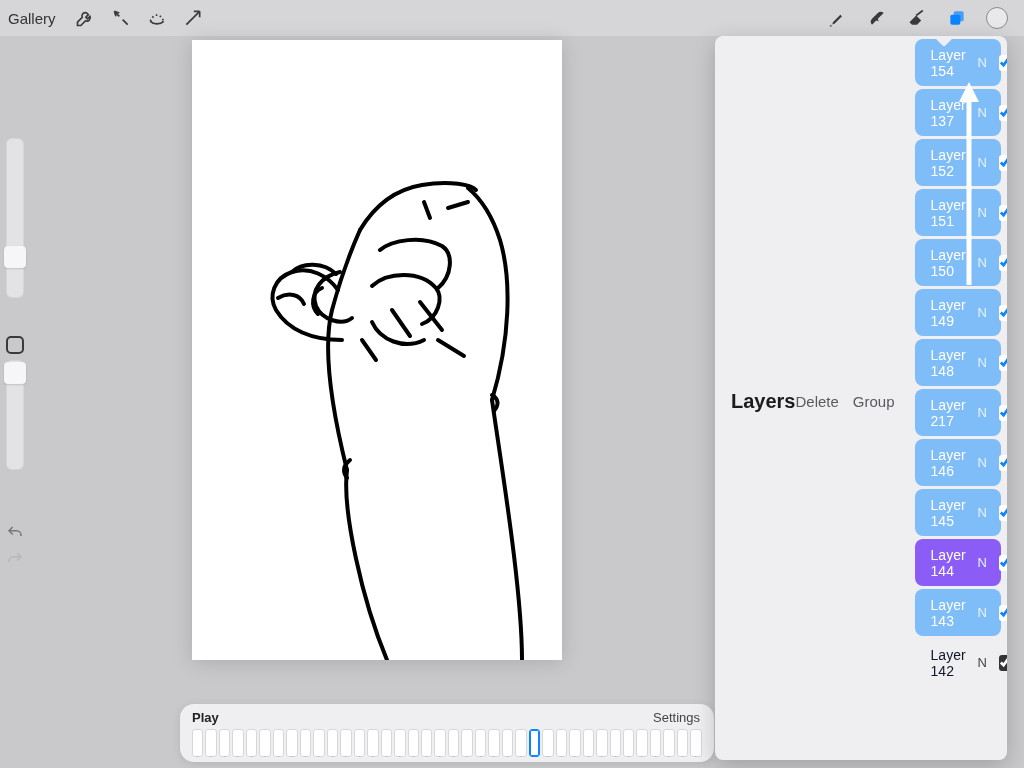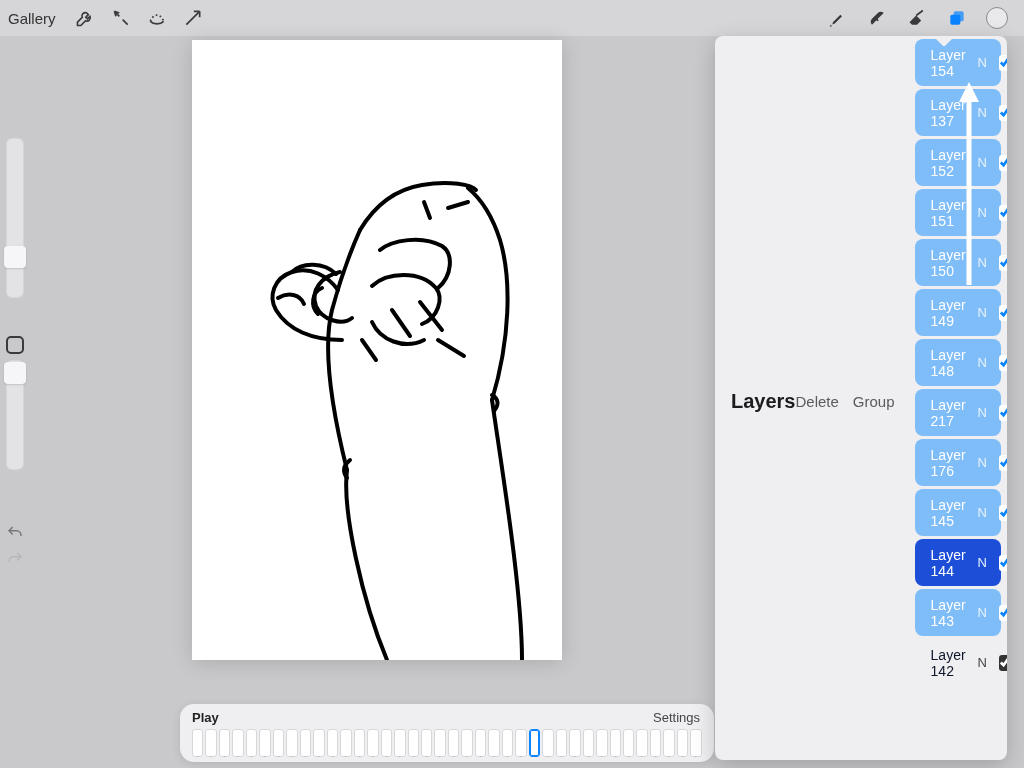--- a/index.html
+++ b/index.html
@@ -42,21 +42,21 @@
   
   .panel { position: absolute; right: 17px; top: 36px; bottom: 8px; width: 292px; background: #efeff2; border-radius: 8px; box-shadow: 0 6px 22px rgba(0,0,0,.2); overflow: hidden; display: flex; flex-direction: row; }
   .panel:before { content: ""; position: absolute; top: -6px; right: 56px; width: 14px; height: 14px; background: #efeff2; transform: rotate(45deg); border-radius: 2px; }
   .panel-head { display: flex; align-items: center; justify-content: space-between; padding: 14px 14px 8px 16px; }
   .panel-title { font-size: 20px; font-weight: 700; color: #1c1c1e; }
   .panel-actions { display: flex; gap: 14px; font-size: 15px; color: #5a5a5e; text-align: right; }
   .panel-actions span { cursor: pointer; }
   .layers { flex: 1; overflow: hidden; padding: 0 6px; }
   .layer { height: 47px; margin: 3px 0; border-radius: 8px; display: flex; align-items: center; padding: 3px 8px 3px 4px; gap: 12px; }
   .layer.selected { background: #7fbdf9; }
-  .layer.active { background: #1d4ed8; }
+  .layer.active { background: #8b5cf6; }
   .layer.plain { background: transparent; }
   .thumbn { width: 44px; height: 40px; border-radius: 5px; background: #cfcfd2; display:flex; align-items:center; justify-content:center; overflow:hidden; }
   .thumbn svg { width: 40px; height: 36px; }
   .lname { flex: 1; font-size: 14px; color: #fff; }
   .layer.plain .lname { color: #0f172a; }
   .blend { font-size: 13px; color: #e7f1ff; width: 14px; text-align: center; }
   .layer.plain .blend { color: #444; }
   .chk { width: 16px; height: 16px; border-radius: 3px; background: #fff; display:flex; align-items:center; justify-content:center; }
   .layer.plain .chk { background: #333; }
   .chk svg { width: 11px; height: 11px; stroke: #0a84ff; stroke-width: 3; fill:none; }
@@ -559,21 +559,21 @@
             <g fill="none" stroke="#555" stroke-width="1">
               <path d="M14 34c-1-5 1-10 2-13"></path>
               <path d="M30 30c1-6 1-11-1-15"></path>
               <path d="M16 21c-2-5 0-9 4-11 4-2 8-1 9 2"></path>
               <path d="M14 18c-3 0-5 2-4 4 1 2 4 2 5 0"></path>
               <path d="M18 15c2-1 5-1 6 1"></path>
               <path d="M18 19c2-1 5 0 5 2"></path>
             </g>
           </svg>
         </div>
-    <div class="lname">Layer 176</div>
+    <div class="lname">Layer 146</div>
     <div class="blend">N</div>
     <div class="chk">
           <svg viewBox="0 0 12 12">
             <path d="M2 6l3 3 5-7"></path>
           </svg>
         </div>
       </div>
       <div class="layer selected">
     <div class="thumbn">
           <svg viewBox="0 0 40 36">

